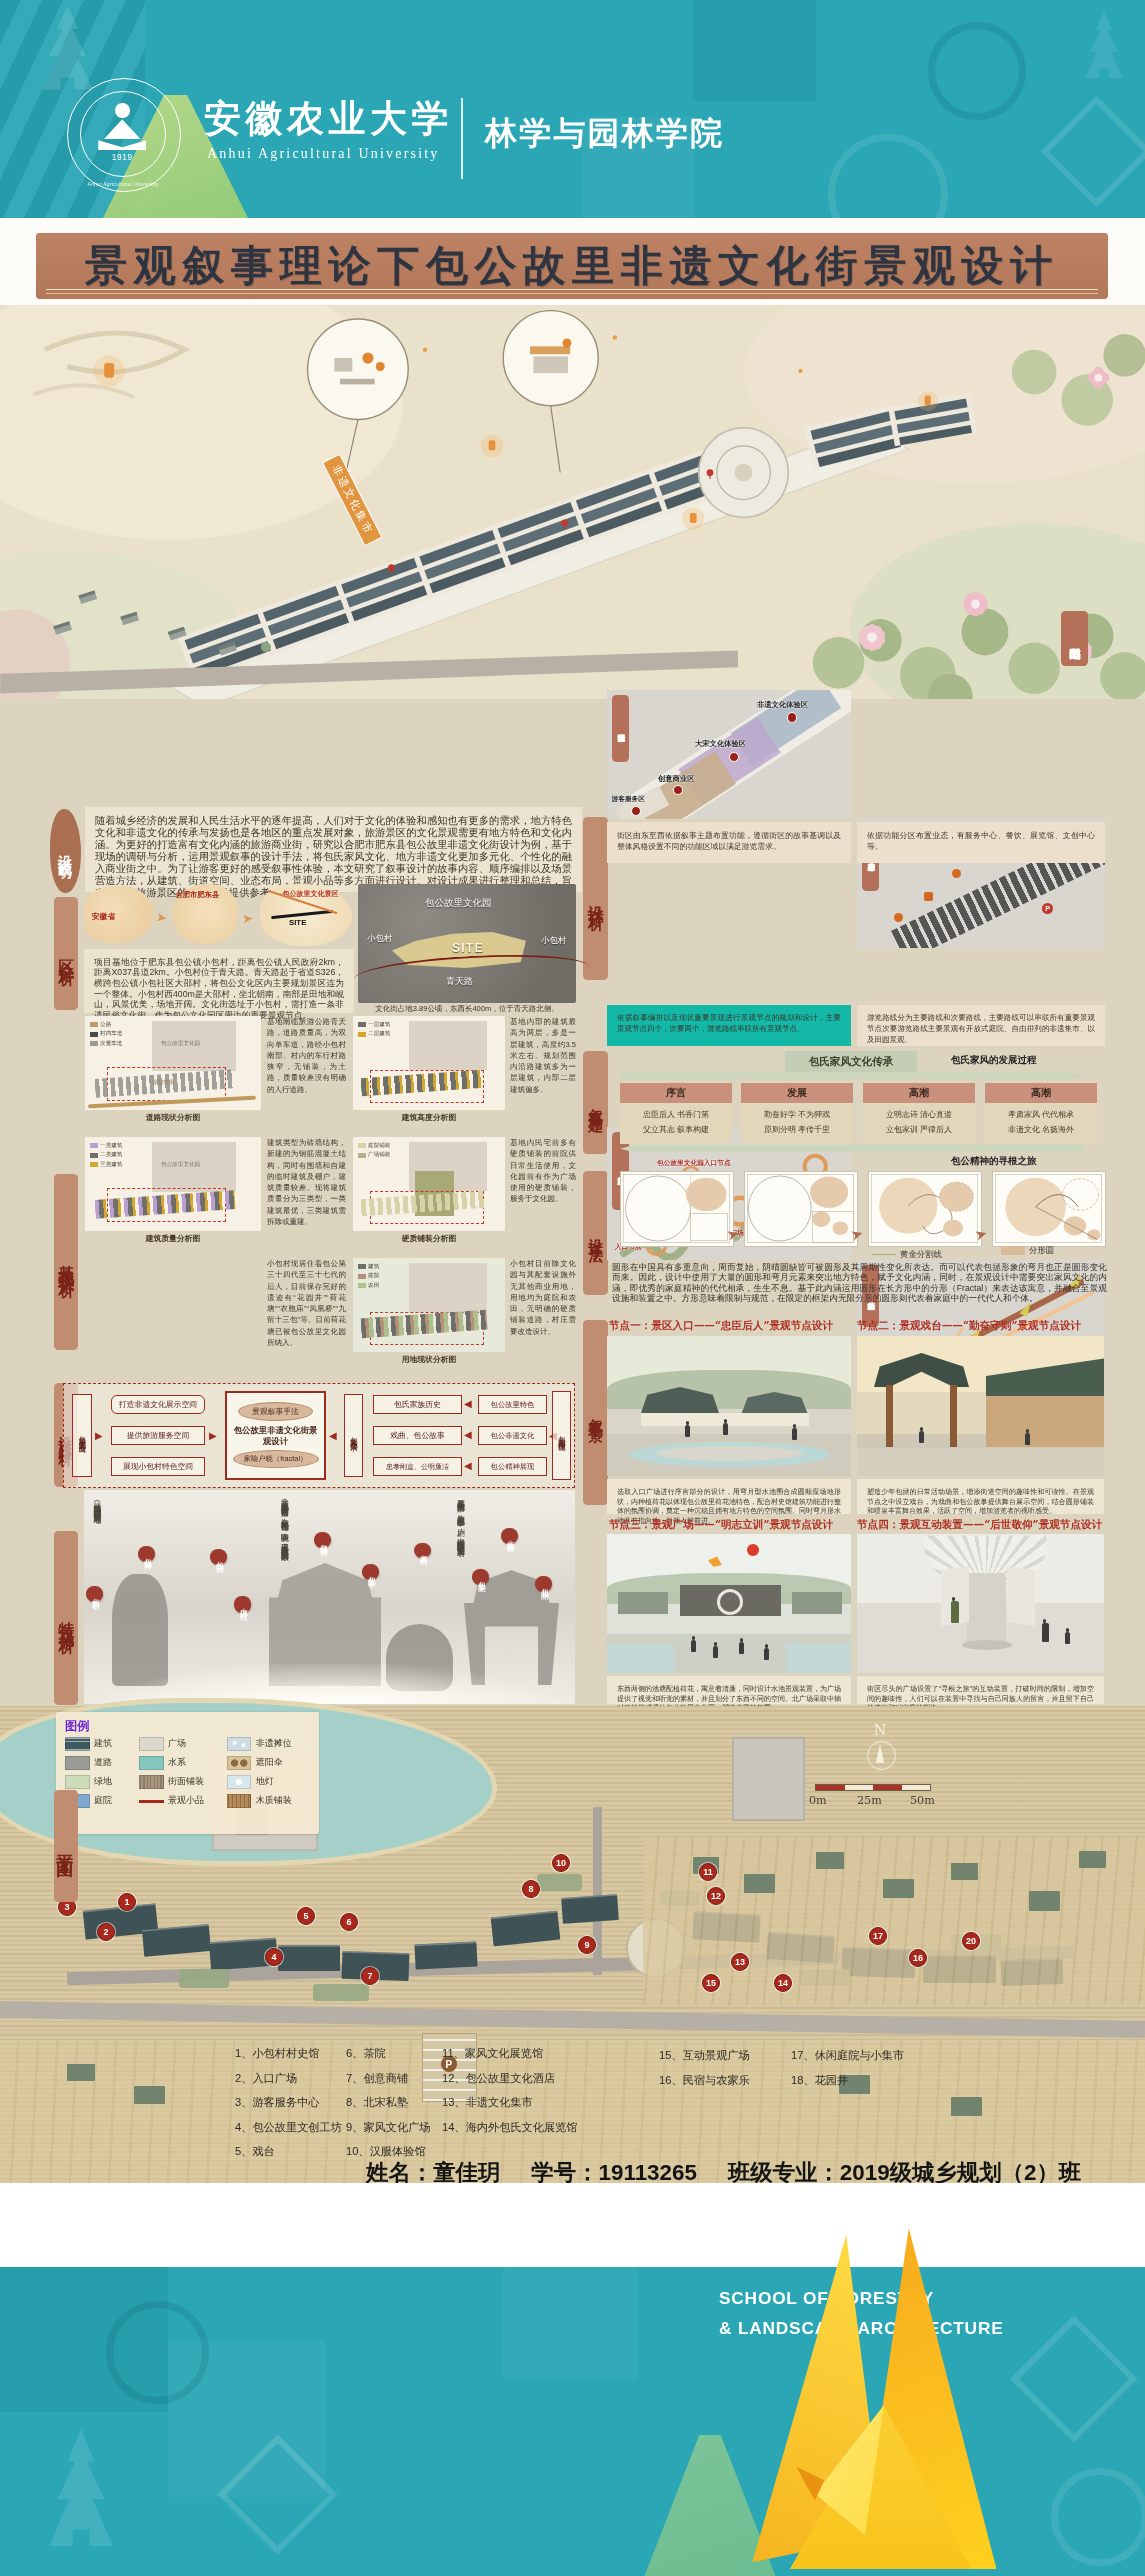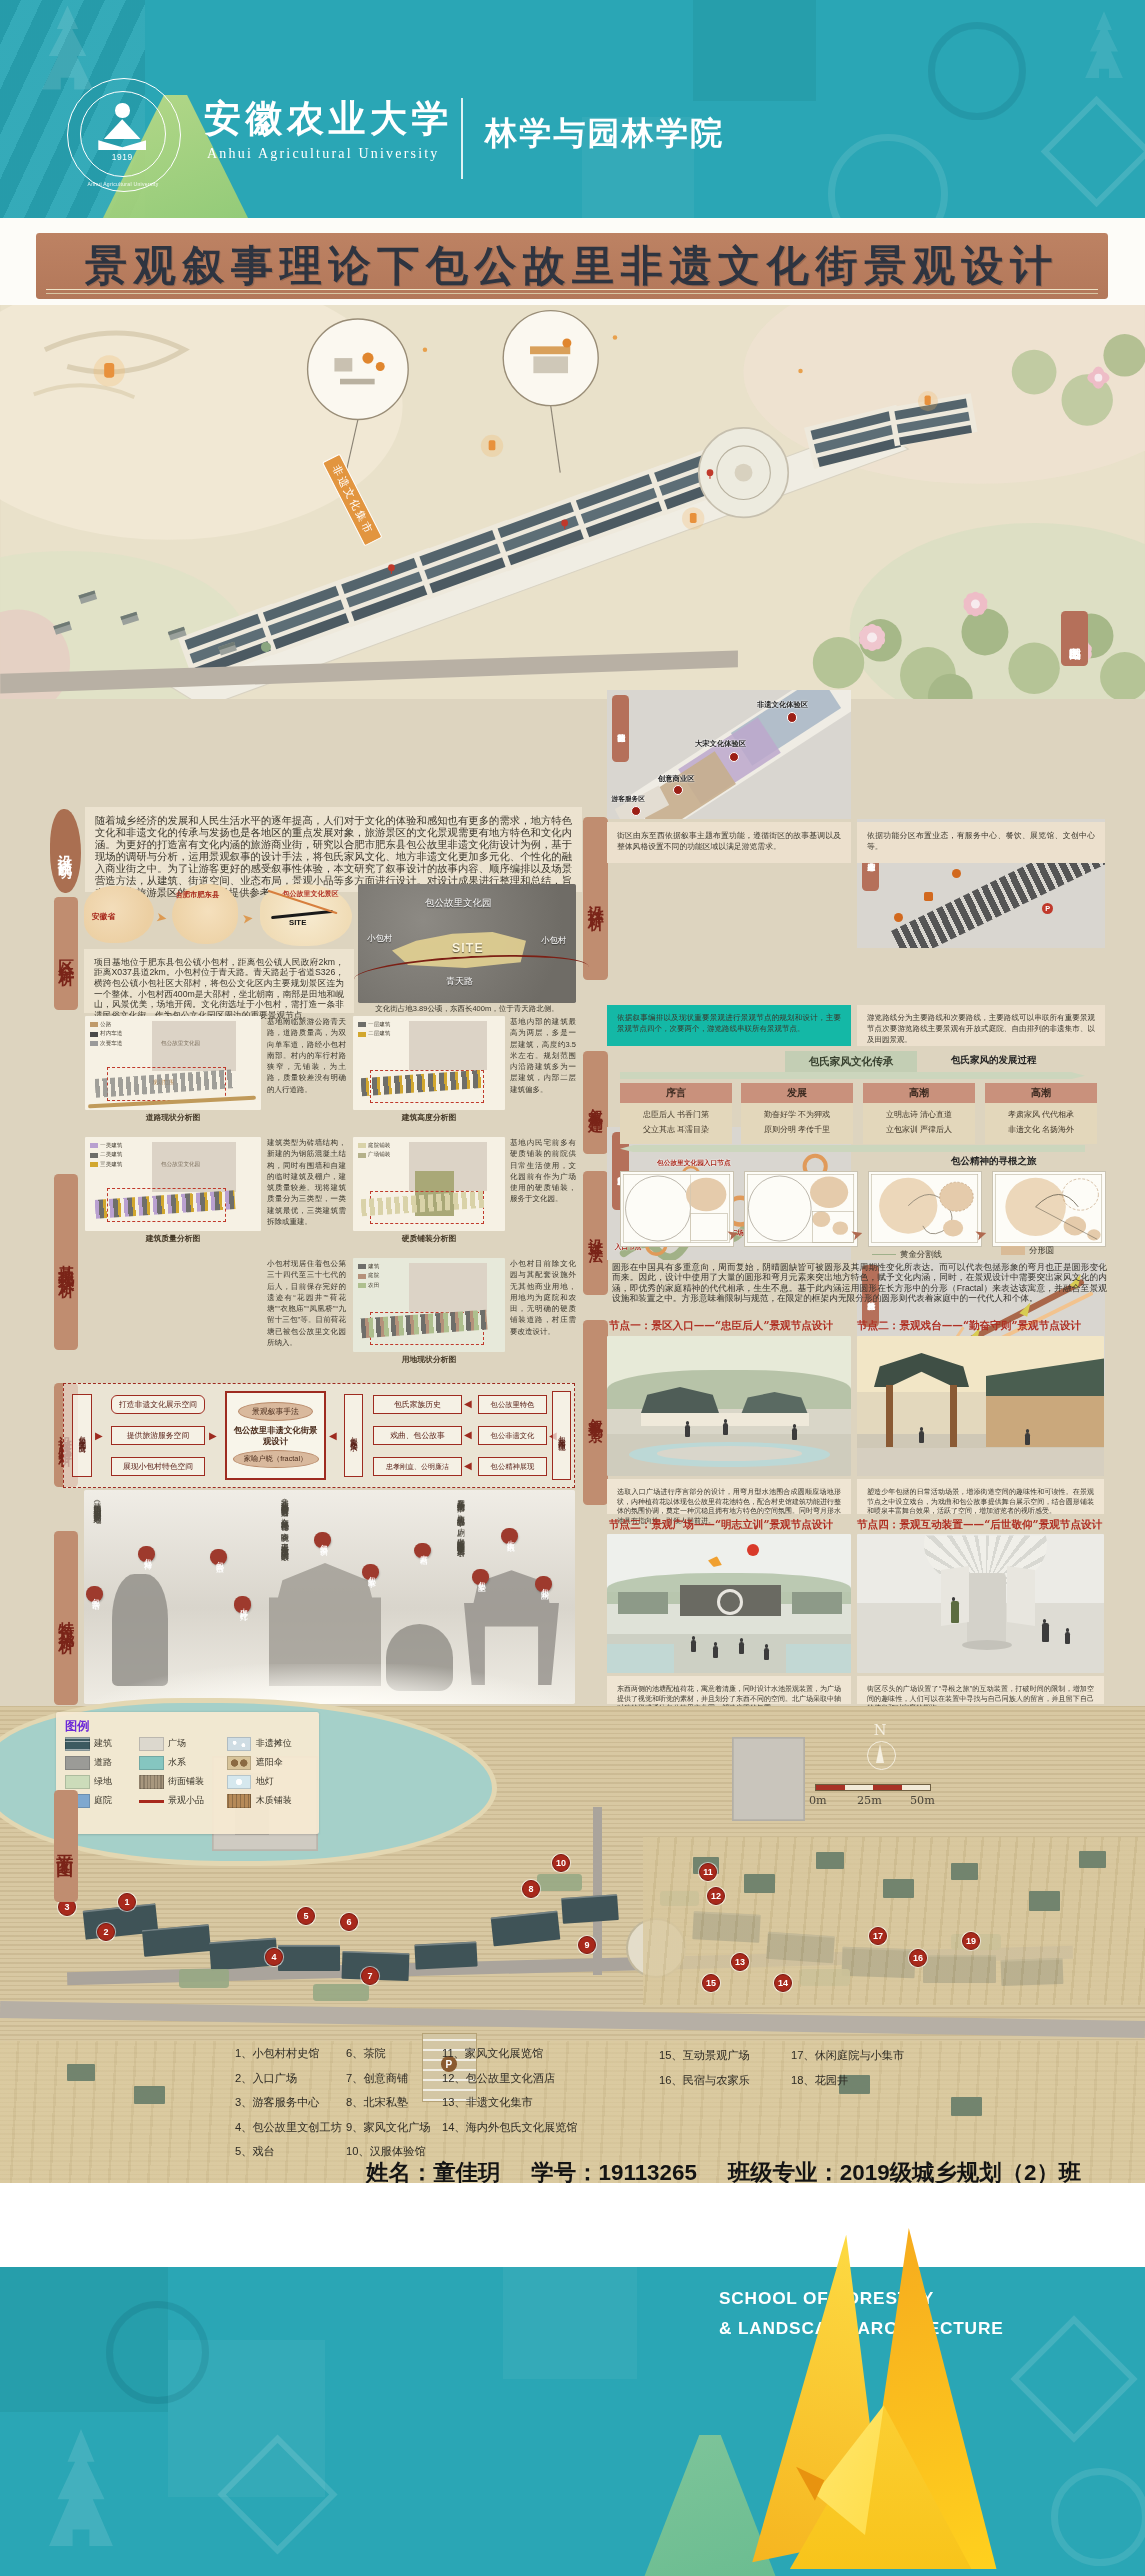--- a/index.html
+++ b/index.html
@@ -587,21 +587,21 @@
     <div class="tblock abs" style="left:607px;top:700px;width:244px;height:41px;font-size:7.5px;line-height:1.45;background:#14b8a6;">依据叙事编排以及现状重要景观进行景观节点的规划和设计，主要景观节点四个，次要两个，游览路线串联所有景观节点。</div>
     <div class="tblock abs" style="left:857px;top:700px;width:248px;height:41px;font-size:7.5px;line-height:1.45;background:#ece0cd;">游览路线分为主要路线和次要路线，主要路线可以串联所有重要景观节点次要游览路线主要景观有开放式庭院、自由排列的非遗集市、以及田园景观。</div>
 
     <div class="abs" style="left:785px;top:746px;width:132px;height:21px;background:#c3ceb4;color:#38412f;font-weight:bold;font-size:10.6px;display:flex;align-items:center;justify-content:center;">包氏家风文化传承</div>
     <span class="abs" style="left:951px;top:749px;font-size:9.5px;color:#222;font-weight:bold;">包氏家风的发展过程</span>
     <div class="garr" style="left:620px;top:767px;width:465px;clip-path:polygon(0 0,97% 0,100% 50%,97% 100%,0 100%);"></div>
     <div class="stage" style="left:620px;top:778px;">
       <div class="sh">序言</div>
       <div class="sb">
           <div>忠臣后人  书香门第</div>
-          <div>父立其志  耳濡目染</div>
+          <div>父立其志  叙事构建</div>
         </div>
     </div>
     <div class="stage" style="left:741px;top:778px;">
       <div class="sh">发展</div>
       <div class="sb">
           <div>勤奋好学  不为狎戏</div>
           <div>原则分明  孝传千里</div>
         </div>
     </div>
     <div class="stage" style="left:863px;top:778px;">
@@ -859,21 +859,21 @@
       <span class="marker" style="left:522px;top:174px;">8</span>
       <span class="marker" style="left:578px;top:230px;">9</span>
       <span class="marker" style="left:552px;top:148px;">10</span>
       <span class="marker" style="left:699px;top:157px;">11</span>
       <span class="marker" style="left:707px;top:181px;">12</span>
       <span class="marker" style="left:731px;top:247px;">13</span>
       <span class="marker" style="left:774px;top:268px;">14</span>
       <span class="marker" style="left:702px;top:268px;">15</span>
       <span class="marker" style="left:909px;top:243px;">16</span>
       <span class="marker" style="left:869px;top:221px;">17</span>
-      <span class="marker" style="left:962px;top:226px;">19</span>
+      <span class="marker" style="left:962px;top:226px;">20</span>
 
       <div class="plist abs" style="left:235px;top:340px;">
         <p>1、小包村村史馆</p>
         <p>2、入口广场</p>
         <p>3、游客服务中心</p>
         <p>4、包公故里文创工坊</p>
         <p>5、戏台</p>
       </div>
       <div class="plist abs" style="left:346px;top:340px;">
         <p>6、茶院</p>

